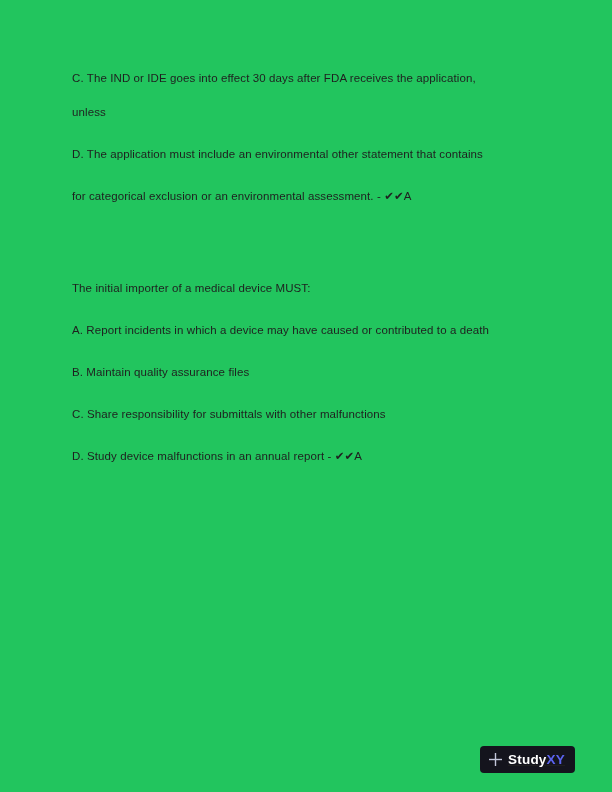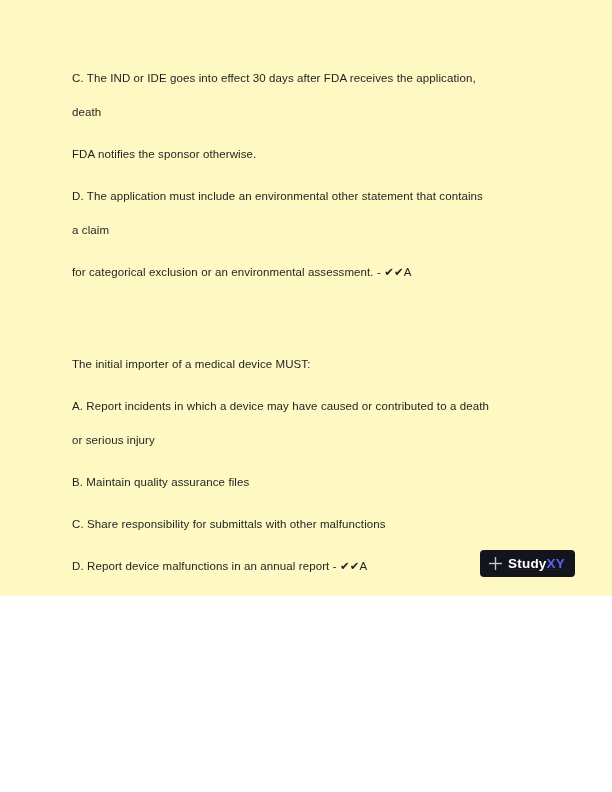--- a/index.html
+++ b/index.html
@@ -10,23 +10,23 @@
     width: 612px;
     height: 792px;
     background: #ffffff;
     font-family: "Liberation Sans", "DejaVu Sans", sans-serif;
     color: #1f1f1f;
     position: relative;
     overflow: hidden;
   }
   .page {
     width: 612px;
-    height: 596px;
+    height: 792px;
     position: relative;
-    background: #fef9c3;
+    background: #22c55e;
   }
   .content {
     padding: 61px 68px 0 72px;
   }
   .para {
     margin: 0 0 8px 0;
   }
   .line {
     margin: 0;
     font-size: 11.5px;
@@ -67,57 +67,52 @@
   }
 </style>
 </head>
 <body>
 
 <div class="page">
   <div class="content">
 
     <div class="para">
       <p class="line">C. The IND or IDE goes into effect 30 days after FDA receives the application,</p>
-      <p class="line">death</p>
+      <p class="line">unless</p>
     </div>
 
-    <div class="para">
-      <p class="line">FDA notifies the sponsor otherwise.</p>
-    </div>
 
     <div class="para">
       <p class="line">D. The application must include an environmental other statement that contains</p>
-      <p class="line">a claim</p>
     </div>
 
     <div class="para">
       <p class="line">for categorical exclusion or an environmental assessment. - ✔✔A</p>
     </div>
 
     <div class="section-gap"></div>
 
     <div class="para">
       <p class="line">The initial importer of a medical device MUST:</p>
     </div>
 
     <div class="para">
       <p class="line">A. Report incidents in which a device may have caused or contributed to a death</p>
-      <p class="line">or serious injury</p>
     </div>
 
     <div class="para">
       <p class="line">B. Maintain quality assurance files</p>
     </div>
 
     <div class="para">
       <p class="line">C. Share responsibility for submittals with other malfunctions</p>
     </div>
 
     <div class="para">
-      <p class="line">D. Report device malfunctions in an annual report - ✔✔A</p>
+      <p class="line">D. Study device malfunctions in an annual report - ✔✔A</p>
     </div>
 
   </div>
 
   <div class="brand-badge">
     <span class="plus-wrap">
       <svg width="15" height="15" viewBox="0 0 15 15">
         <line x1="7.5" y1="1" x2="7.5" y2="14" stroke="#c3c6da" stroke-width="1.4"></line>
         <line x1="1" y1="7.5" x2="14" y2="7.5" stroke="#c3c6da" stroke-width="1.4"></line>
       </svg>

